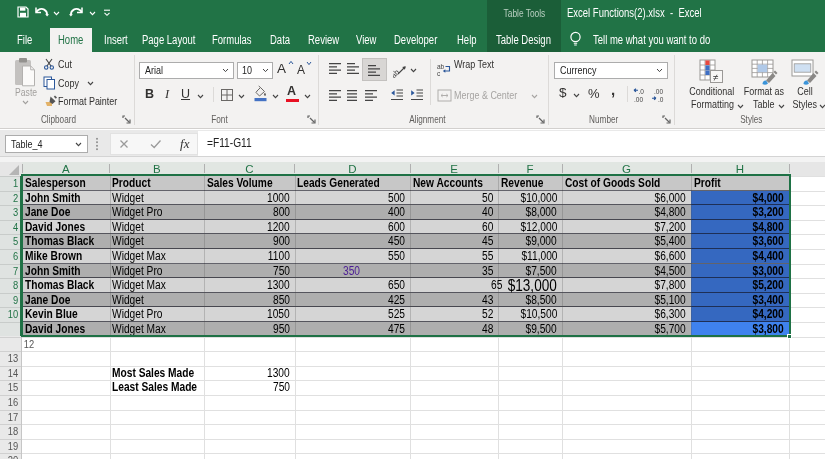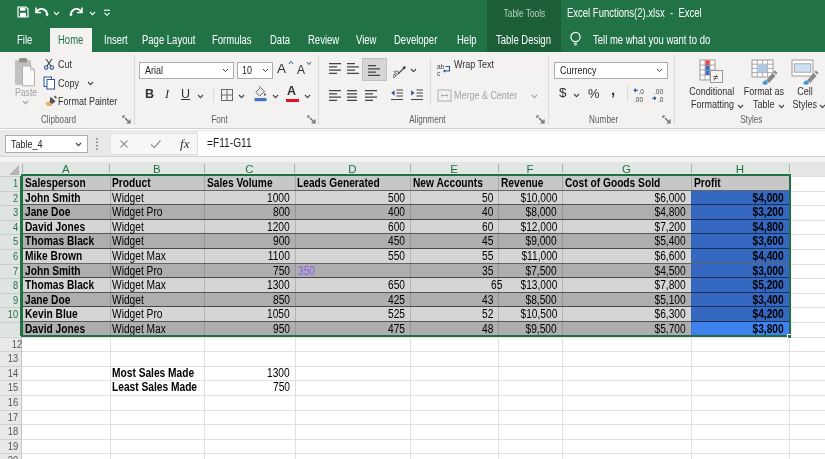--- a/index.html
+++ b/index.html
@@ -375,21 +375,21 @@
 <div class="abs ct" style="left:0;top:190.5px;width:18px;height:14.6px;line-height:14.6px;text-align:right;color:#217346;font-size:11px;"><span class="cxr" style="display:inline-block;">2</span></div>
 <div class="abs ct" style="left:0;top:205.1px;width:18px;height:14.6px;line-height:14.6px;text-align:right;color:#217346;font-size:11px;"><span class="cxr" style="display:inline-block;">3</span></div>
 <div class="abs ct" style="left:0;top:219.7px;width:18px;height:14.6px;line-height:14.6px;text-align:right;color:#217346;font-size:11px;"><span class="cxr" style="display:inline-block;">4</span></div>
 <div class="abs ct" style="left:0;top:234.3px;width:18px;height:14.6px;line-height:14.6px;text-align:right;color:#217346;font-size:11px;"><span class="cxr" style="display:inline-block;">5</span></div>
 <div class="abs ct" style="left:0;top:248.9px;width:18px;height:14.6px;line-height:14.6px;text-align:right;color:#217346;font-size:11px;"><span class="cxr" style="display:inline-block;">6</span></div>
 <div class="abs ct" style="left:0;top:263.5px;width:18px;height:14.6px;line-height:14.6px;text-align:right;color:#217346;font-size:11px;"><span class="cxr" style="display:inline-block;">7</span></div>
 <div class="abs ct" style="left:0;top:278.1px;width:18px;height:14.6px;line-height:14.6px;text-align:right;color:#217346;font-size:11px;"><span class="cxr" style="display:inline-block;">8</span></div>
 <div class="abs ct" style="left:0;top:292.7px;width:18px;height:14.6px;line-height:14.6px;text-align:right;color:#217346;font-size:11px;"><span class="cxr" style="display:inline-block;">9</span></div>
 <div class="abs ct" style="left:0;top:307.3px;width:18px;height:14.6px;line-height:14.6px;text-align:right;color:#217346;font-size:11px;"><span class="cxr" style="display:inline-block;">10</span></div>
 <div class="abs ct" style="left:0;top:321.9px;width:18px;height:14.6px;line-height:14.6px;text-align:right;color:#217346;font-size:11px;padding-left:36px;"><span class="cxr" style="display:inline-block;">11</span></div>
-<div class="abs ct" style="left:4px;top:336.5px;width:18px;height:14.6px;line-height:14.6px;text-align:right;color:#555;font-size:11px;"><span class="cxr" style="display:inline-block;">12</span></div>
+<div class="abs ct" style="left:16px;top:336.5px;width:18px;height:14.6px;line-height:14.6px;text-align:right;color:#555;font-size:11px;"><span class="cxr" style="display:inline-block;">12</span></div>
 <div class="abs ct" style="left:0;top:351.1px;width:18px;height:14.6px;line-height:14.6px;text-align:right;color:#555;font-size:11px;"><span class="cxr" style="display:inline-block;">13</span></div>
 <div class="abs ct" style="left:0;top:365.7px;width:18px;height:14.6px;line-height:14.6px;text-align:right;color:#555;font-size:11px;"><span class="cxr" style="display:inline-block;">14</span></div>
 <div class="abs ct" style="left:0;top:380.3px;width:18px;height:14.6px;line-height:14.6px;text-align:right;color:#555;font-size:11px;"><span class="cxr" style="display:inline-block;">15</span></div>
 <div class="abs ct" style="left:0;top:394.9px;width:18px;height:14.6px;line-height:14.6px;text-align:right;color:#555;font-size:11px;"><span class="cxr" style="display:inline-block;">16</span></div>
 <div class="abs ct" style="left:0;top:409.5px;width:18px;height:14.6px;line-height:14.6px;text-align:right;color:#555;font-size:11px;"><span class="cxr" style="display:inline-block;">17</span></div>
 <div class="abs ct" style="left:0;top:424.1px;width:18px;height:14.6px;line-height:14.6px;text-align:right;color:#555;font-size:11px;"><span class="cxr" style="display:inline-block;">18</span></div>
 <div class="abs ct" style="left:0;top:438.7px;width:18px;height:14.6px;line-height:14.6px;text-align:right;color:#555;font-size:11px;"><span class="cxr" style="display:inline-block;">19</span></div>
 <div class="abs ct" style="left:0;top:453.3px;width:18px;height:14.6px;line-height:14.6px;text-align:right;color:#555;font-size:11px;"><span class="cxr" style="display:inline-block;">20</span></div>
 <div class="abs" style="left:0;top:175.9px;width:22px;height:160.6px;background:rgba(33,115,70,0.045);"></div>
 <div class="abs" style="left:20px;top:175.9px;width:2px;height:160.6px;background:#217346;"></div>
@@ -475,31 +475,31 @@
 <div class="abs ct cxl" style="left:112.0px;top:248.9px;height:14.6px;line-height:15.1px;font-weight:normal;color:#000;font-size:12px;">Widget Max</div>
 <div class="abs ct" style="left:204px;top:248.9px;width:85.69999999999999px;height:14.6px;line-height:15.1px;text-align:right;font-weight:normal;color:#000;font-size:12px;"><span class="cxr" style="display:inline-block;">1100</span></div>
 <div class="abs ct" style="left:294.7px;top:248.9px;width:110.30000000000001px;height:14.6px;line-height:15.1px;text-align:right;font-weight:normal;color:#000;font-size:12px;"><span class="cxr" style="display:inline-block;">550</span></div>
 <div class="abs ct" style="left:410px;top:248.9px;width:83px;height:14.6px;line-height:15.1px;text-align:right;font-weight:normal;color:#000;font-size:12px;"><span class="cxr" style="display:inline-block;">55</span></div>
 <div class="abs ct" style="left:498px;top:248.9px;width:59px;height:14.6px;line-height:15.1px;text-align:right;font-weight:normal;color:#000;font-size:12px;"><span class="cxr" style="display:inline-block;">$11,000</span></div>
 <div class="abs ct" style="left:562px;top:248.9px;width:124px;height:14.6px;line-height:15.1px;text-align:right;font-weight:normal;color:#000;font-size:12px;"><span class="cxr" style="display:inline-block;">$6,600</span></div>
 <div class="abs ct" style="left:691px;top:248.9px;width:93px;height:14.6px;line-height:15.1px;text-align:right;font-weight:bold;color:#000;font-size:12px;"><span class="cxr" style="display:inline-block;">$4,400</span></div>
 <div class="abs ct cxl" style="left:24.5px;top:263.5px;height:14.6px;line-height:15.1px;font-weight:bold;color:#000;font-size:12px;">John Smith</div>
 <div class="abs ct cxl" style="left:112.0px;top:263.5px;height:14.6px;line-height:15.1px;font-weight:normal;color:#000;font-size:12px;">Widget Pro</div>
 <div class="abs ct" style="left:204px;top:263.5px;width:85.69999999999999px;height:14.6px;line-height:15.1px;text-align:right;font-weight:normal;color:#000;font-size:12px;"><span class="cxr" style="display:inline-block;">750</span></div>
-<div class="abs ct" style="left:294.7px;top:263.5px;width:110.30000000000001px;height:14.6px;line-height:15.1px;text-align:left;font-weight:normal;color:#8b5cf6;font-size:12px;"><span class="cxr" style="display:inline-block;">350</span></div>
+<div class="abs ct" style="left:294.7px;top:263.5px;width:110.30000000000001px;height:14.6px;line-height:15.1px;text-align:center;font-weight:normal;color:#4c1d95;font-size:12px;"><span class="cxr" style="display:inline-block;">350</span></div>
 <div class="abs ct" style="left:410px;top:263.5px;width:83px;height:14.6px;line-height:15.1px;text-align:right;font-weight:normal;color:#000;font-size:12px;"><span class="cxr" style="display:inline-block;">35</span></div>
 <div class="abs ct" style="left:498px;top:263.5px;width:59px;height:14.6px;line-height:15.1px;text-align:right;font-weight:normal;color:#000;font-size:12px;"><span class="cxr" style="display:inline-block;">$7,500</span></div>
 <div class="abs ct" style="left:562px;top:263.5px;width:124px;height:14.6px;line-height:15.1px;text-align:right;font-weight:normal;color:#000;font-size:12px;"><span class="cxr" style="display:inline-block;">$4,500</span></div>
 <div class="abs ct" style="left:691px;top:263.5px;width:93px;height:14.6px;line-height:15.1px;text-align:right;font-weight:bold;color:#000;font-size:12px;"><span class="cxr" style="display:inline-block;">$3,000</span></div>
 <div class="abs ct cxl" style="left:24.5px;top:278.1px;height:14.6px;line-height:15.1px;font-weight:bold;color:#000;font-size:12px;">Thomas Black</div>
 <div class="abs ct cxl" style="left:112.0px;top:278.1px;height:14.6px;line-height:15.1px;font-weight:normal;color:#000;font-size:12px;">Widget Max</div>
 <div class="abs ct" style="left:204px;top:278.1px;width:85.69999999999999px;height:14.6px;line-height:15.1px;text-align:right;font-weight:normal;color:#000;font-size:12px;"><span class="cxr" style="display:inline-block;">1300</span></div>
 <div class="abs ct" style="left:294.7px;top:278.1px;width:110.30000000000001px;height:14.6px;line-height:15.1px;text-align:right;font-weight:normal;color:#000;font-size:12px;"><span class="cxr" style="display:inline-block;">650</span></div>
 <div class="abs ct" style="left:410px;top:278.1px;width:83px;height:14.6px;line-height:15.1px;text-align:right;font-weight:normal;color:#000;font-size:12px;margin-left:9px;"><span class="cxr" style="display:inline-block;">65</span></div>
-<div class="abs ct" style="left:498px;top:278.1px;width:59px;height:14.6px;line-height:15.1px;text-align:right;font-weight:normal;color:#000;font-size:12px;"><span class="cxr" style="display:inline-block;">$13,000</span></div>
+<div class="abs ct" style="left:498px;top:278.1px;width:59px;height:14.6px;line-height:15.1px;text-align:right;font-weight:normal;color:#000;font-size:16px;"><span class="cxr" style="display:inline-block;">$13,000</span></div>
 <div class="abs ct" style="left:562px;top:278.1px;width:124px;height:14.6px;line-height:15.1px;text-align:right;font-weight:normal;color:#000;font-size:12px;"><span class="cxr" style="display:inline-block;">$7,800</span></div>
 <div class="abs ct" style="left:691px;top:278.1px;width:93px;height:14.6px;line-height:15.1px;text-align:right;font-weight:bold;color:#000;font-size:12px;"><span class="cxr" style="display:inline-block;">$5,200</span></div>
 <div class="abs ct cxl" style="left:24.5px;top:292.7px;height:14.6px;line-height:15.1px;font-weight:bold;color:#000;font-size:12px;">Jane Doe</div>
 <div class="abs ct cxl" style="left:112.0px;top:292.7px;height:14.6px;line-height:15.1px;font-weight:normal;color:#000;font-size:12px;">Widget</div>
 <div class="abs ct" style="left:204px;top:292.7px;width:85.69999999999999px;height:14.6px;line-height:15.1px;text-align:right;font-weight:normal;color:#000;font-size:12px;"><span class="cxr" style="display:inline-block;">850</span></div>
 <div class="abs ct" style="left:294.7px;top:292.7px;width:110.30000000000001px;height:14.6px;line-height:15.1px;text-align:right;font-weight:normal;color:#000;font-size:12px;"><span class="cxr" style="display:inline-block;">425</span></div>
 <div class="abs ct" style="left:410px;top:292.7px;width:83px;height:14.6px;line-height:15.1px;text-align:right;font-weight:normal;color:#000;font-size:12px;"><span class="cxr" style="display:inline-block;">43</span></div>
 <div class="abs ct" style="left:498px;top:292.7px;width:59px;height:14.6px;line-height:15.1px;text-align:right;font-weight:normal;color:#000;font-size:12px;"><span class="cxr" style="display:inline-block;">$8,500</span></div>
 <div class="abs ct" style="left:562px;top:292.7px;width:124px;height:14.6px;line-height:15.1px;text-align:right;font-weight:normal;color:#000;font-size:12px;"><span class="cxr" style="display:inline-block;">$5,100</span></div>
 <div class="abs ct" style="left:691px;top:292.7px;width:93px;height:14.6px;line-height:15.1px;text-align:right;font-weight:bold;color:#000;font-size:12px;"><span class="cxr" style="display:inline-block;">$3,400</span></div>

